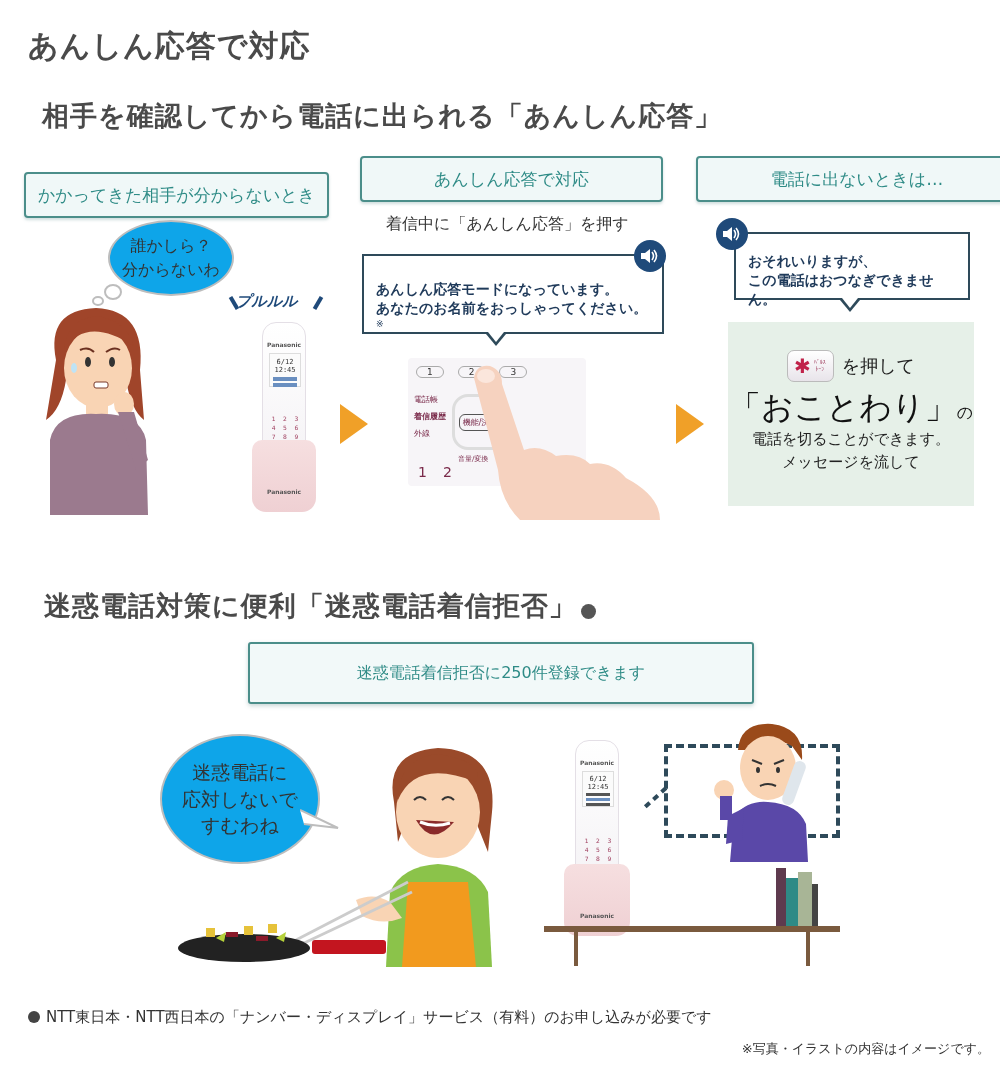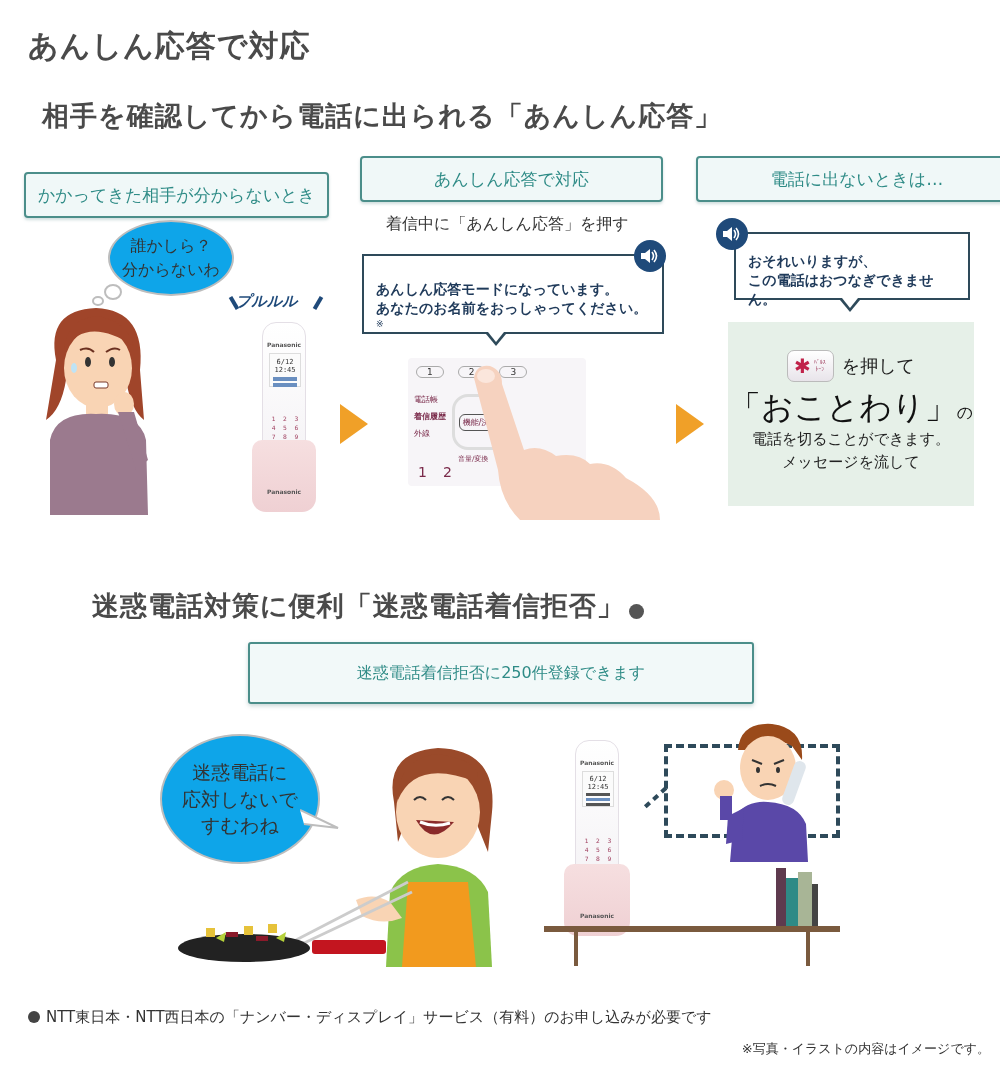--- a/index.html
+++ b/index.html
@@ -2,21 +2,21 @@
 <html><head>
 <meta charset="utf-8">
 <style>
   * { box-sizing: border-box; margin: 0; padding: 0; }
   html, body { width: 1000px; height: 1066px; background: #ffffff; overflow: hidden; }
   body { position: relative; font-family: "DejaVu Sans", "Liberation Sans", sans-serif; color: #333; }
   .abs { position: absolute; }
 
   .h-main { left: 28px; top: 26px; font-size: 30px; font-weight: bold; color: #4a4a4a; letter-spacing: 1px; }
   .h-sub { left: 42px; top: 98px; font-size: 27px; font-weight: bold; color: #4a4a4a; letter-spacing: 1px; }
-  .h-sub2 { left: 44px; top: 588px; font-size: 27px; font-weight: bold; color: #4a4a4a; letter-spacing: 1px; margin-left: 48px; }
+  .h-sub2 { left: 44px; top: 588px; font-size: 27px; font-weight: bold; color: #4a4a4a; letter-spacing: 1px; }
   .h-dot { display: inline-block; width: 15px; height: 15px; border-radius: 50%; background: #555; margin-left: 4px; vertical-align: -4px; }
 
   .step-box { height: 46px; border: 2px solid #4b8e8a; border-radius: 4px; background: #f0f8f8;
     color: #2e8b86; font-size: 17px; display: flex; align-items: center; justify-content: center;
     box-shadow: 0 2px 3px rgba(120,160,160,0.35); }
 
   .caption { font-size: 16px; color: #333; }
 
   .speech-box { border: 2px solid #2e4a5a; background: #fff; padding: 10px 12px; font-size: 14px; font-weight: bold; color: #1f3a5a; line-height: 1.35; }
   .tail { position: absolute; width: 0; height: 0; border-left: 10px solid transparent; border-right: 10px solid transparent; border-top: 12px solid #2e4a5a; }

